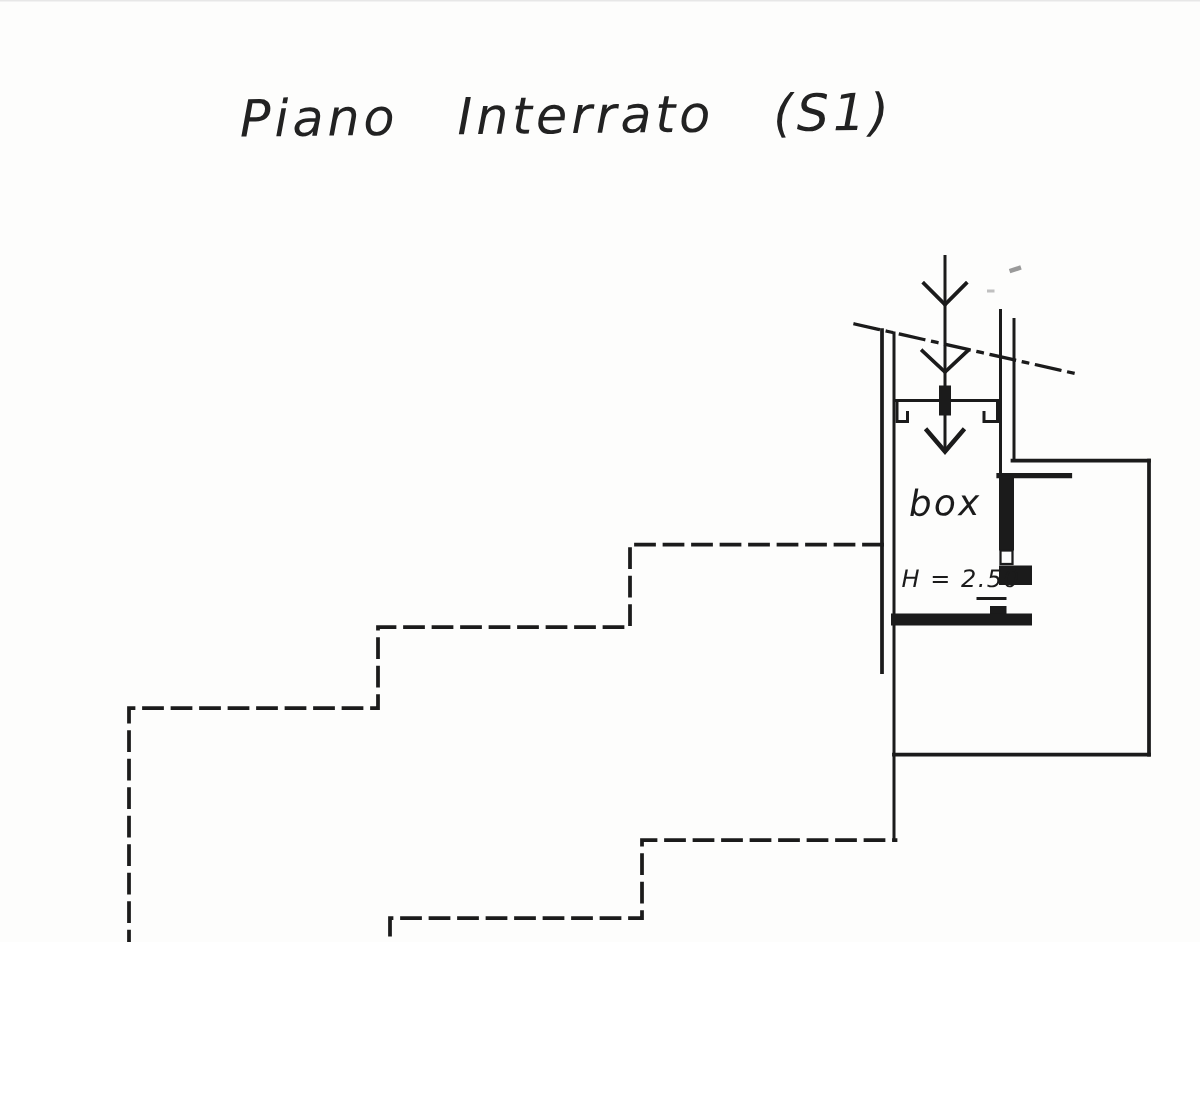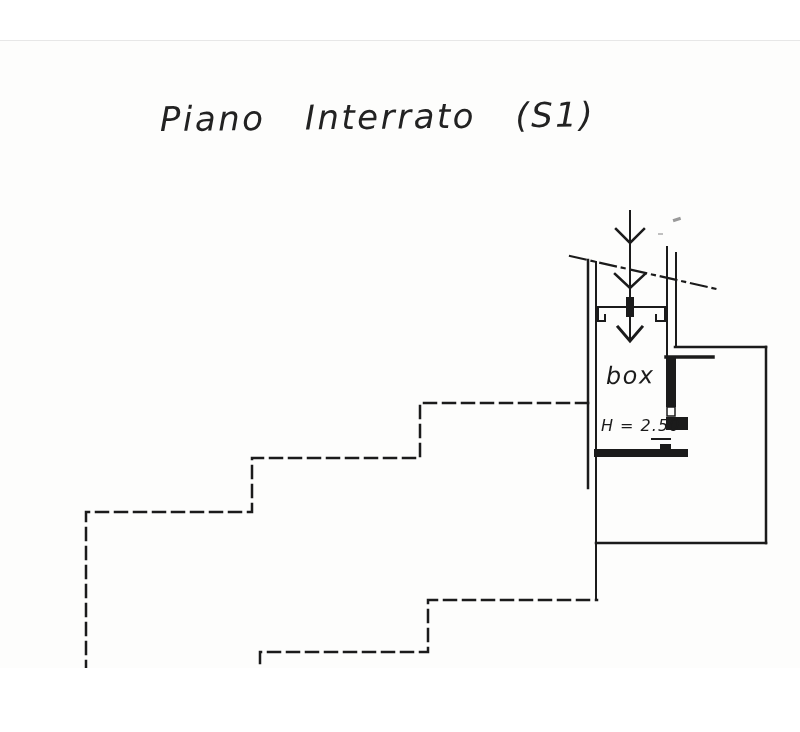--- a/index.html
+++ b/index.html
@@ -2,21 +2,20 @@
 <html><head>
 <meta charset="utf-8">
 <style>
   html,body{margin:0;padding:0;}
   .page{
     position:relative;
     width:800px;height:628px;
     background:#fdfdfc;
     overflow:hidden;
     font-family:"DejaVu Sans", sans-serif;
-    margin-top:40px;
   }
   .page::before{
     content:"";position:absolute;top:0;left:0;right:0;height:1px;
     background:#e7e7e7;
   }
   svg{position:absolute;top:0;left:0;}
   .ink{stroke:#1b1b1b;fill:none;stroke-linecap:square;}
   .ink-fill{fill:#1b1b1b;stroke:none;}
   .title-text{
     font-family:"DejaVu Sans", sans-serif;

